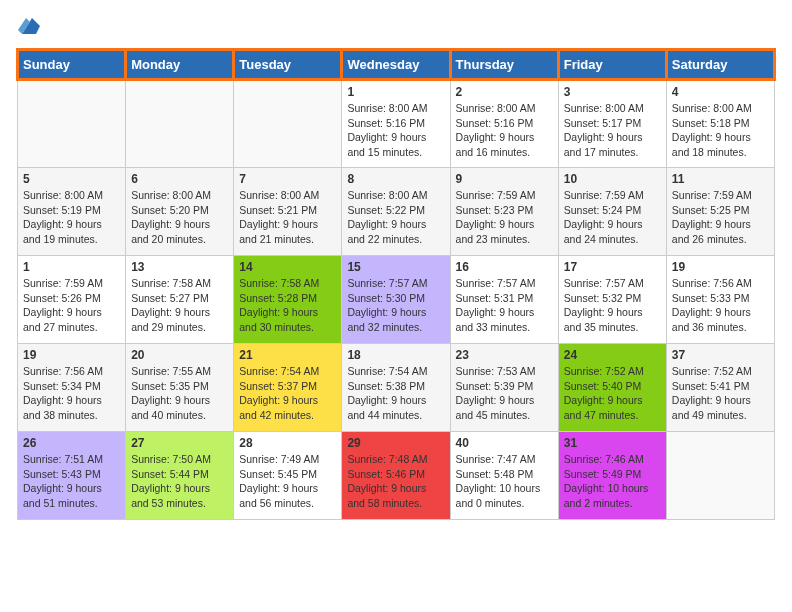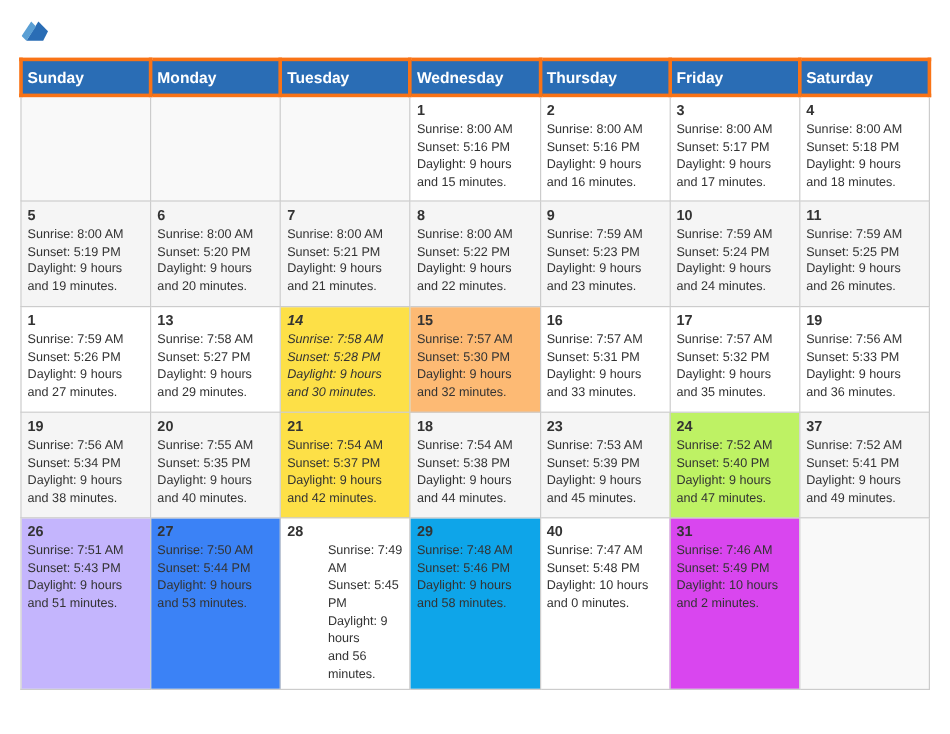--- a/index.html
+++ b/index.html
@@ -226,28 +226,28 @@
 Daylight: 9 hours
 and 27 minutes.</div>
         </td>
         <td style="background: rgb(255, 255, 255);">
           <span class="day-num">13</span>
           <div class="day-info" style="white-space: pre-line;">Sunrise: 7:58 AM
 Sunset: 5:27 PM
 Daylight: 9 hours
 and 29 minutes.</div>
         </td>
-        <td style="background: #fde047; font-style: italic;">
+        <td style="background: #84cc16;">
           <span class="day-num">14</span>
           <div class="day-info" style="white-space: pre-line;">Sunrise: 7:58 AM
 Sunset: 5:28 PM
 Daylight: 9 hours
 and 30 minutes.</div>
         </td>
-        <td style="background: #fdba74;">
+        <td style="background: #c4b5fd;">
           <span class="day-num">15</span>
           <div class="day-info" style="white-space: pre-line;">Sunrise: 7:57 AM
 Sunset: 5:30 PM
 Daylight: 9 hours
 and 32 minutes.</div>
         </td>
         <td style="background: rgb(255, 255, 255);">
           <span class="day-num">16</span>
           <div class="day-info" style="white-space: pre-line;">Sunrise: 7:57 AM
 Sunset: 5:31 PM
@@ -298,21 +298,21 @@
 Daylight: 9 hours
 and 44 minutes.</div>
         </td>
         <td style="background: rgb(245, 245, 245);">
           <span class="day-num">23</span>
           <div class="day-info" style="white-space: pre-line;">Sunrise: 7:53 AM
 Sunset: 5:39 PM
 Daylight: 9 hours
 and 45 minutes.</div>
         </td>
-        <td style="background: #bef264;">
+        <td style="background: #84cc16;">
           <span class="day-num">24</span>
           <div class="day-info" style="white-space: pre-line;">Sunrise: 7:52 AM
 Sunset: 5:40 PM
 Daylight: 9 hours
 and 47 minutes.</div>
         </td>
         <td style="background: rgb(245, 245, 245);">
           <span class="day-num">37</span>
           <div class="day-info" style="white-space: pre-line;">Sunrise: 7:52 AM
 Sunset: 5:41 PM
@@ -321,35 +321,35 @@
         </td>
       </tr>
       <tr>
         <td style="background: #c4b5fd;">
           <span class="day-num">26</span>
           <div class="day-info" style="white-space: pre-line;">Sunrise: 7:51 AM
 Sunset: 5:43 PM
 Daylight: 9 hours
 and 51 minutes.</div>
         </td>
-        <td style="background: #3b82f6;">
+        <td style="background: #bef264;">
           <span class="day-num">27</span>
           <div class="day-info" style="white-space: pre-line;">Sunrise: 7:50 AM
 Sunset: 5:44 PM
 Daylight: 9 hours
 and 53 minutes.</div>
         </td>
         <td style="background: rgb(255, 255, 255);">
           <span class="day-num">28</span>
-          <div class="day-info" style="white-space: pre-line; margin-left: 34px;">Sunrise: 7:49 AM
+          <div class="day-info" style="white-space: pre-line;">Sunrise: 7:49 AM
 Sunset: 5:45 PM
 Daylight: 9 hours
 and 56 minutes.</div>
         </td>
-        <td style="background: #0ea5e9;">
+        <td style="background: #ef4444;">
           <span class="day-num">29</span>
           <div class="day-info" style="white-space: pre-line;">Sunrise: 7:48 AM
 Sunset: 5:46 PM
 Daylight: 9 hours
 and 58 minutes.</div>
         </td>
         <td style="background: rgb(255, 255, 255);">
           <span class="day-num">40</span>
           <div class="day-info" style="white-space: pre-line;">Sunrise: 7:47 AM
 Sunset: 5:48 PM

